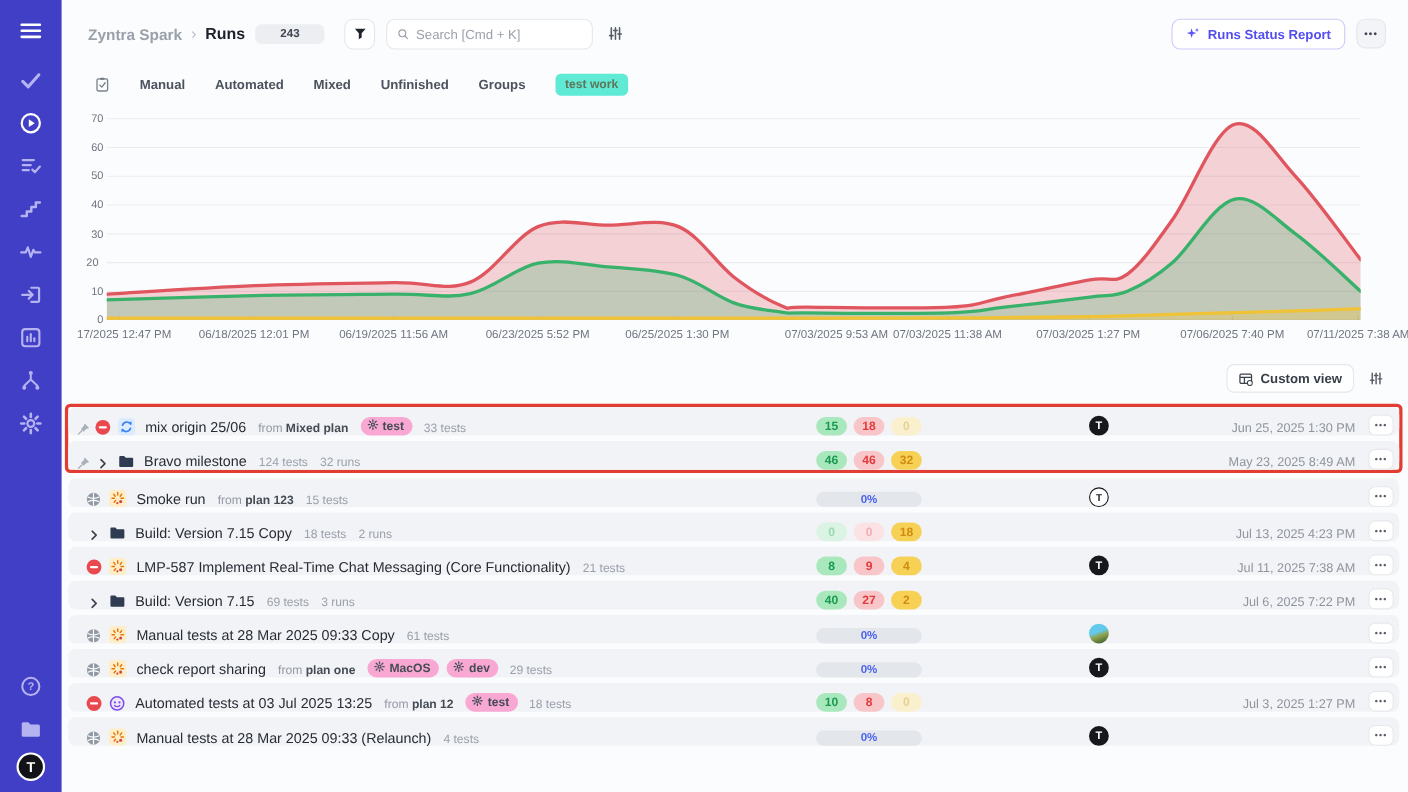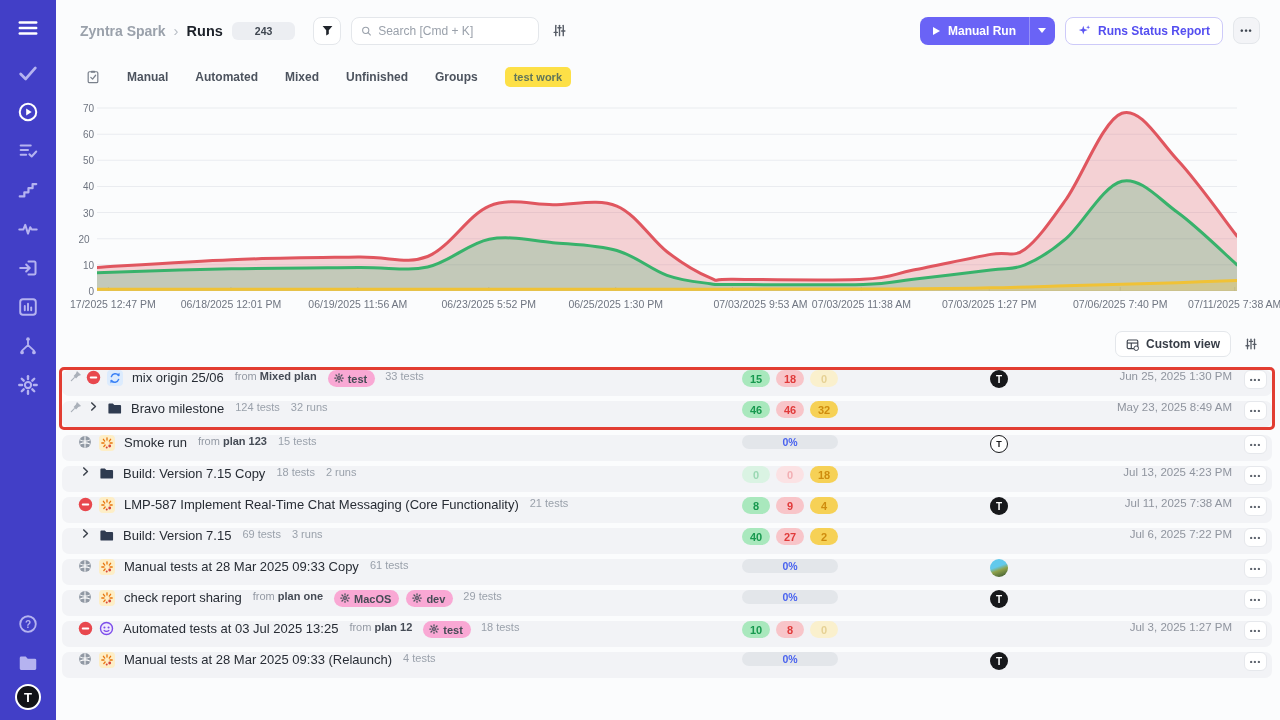--- a/index.html
+++ b/index.html
@@ -32,39 +32,39 @@
   .bp-main{display:flex;gap:8px;align-items:center;padding:0 13px}
   .bp-arrow{width:26px;border-left:1px solid rgba(255,255,255,.3);display:flex;align-items:center;justify-content:center}
   .tri-right{width:0;height:0;border-left:7px solid #fff;border-top:4.5px solid transparent;border-bottom:4.5px solid transparent}
   .tri-down{width:0;height:0;border-top:5px solid #fff;border-left:4.5px solid transparent;border-right:4.5px solid transparent}
   .btn-secondary{height:28px;margin-left:10px;background:#fff;border:1px solid #cdcaf9;border-radius:8px;display:flex;align-items:center;gap:7px;padding:0 12px;color:#544ef0;font-size:12px;font-weight:700;cursor:pointer}
   .more-header{margin-left:10px;width:27px;height:27px;border:1px solid #e4e7eb;background:#f3f4f7;border-radius:8px;display:flex;align-items:center;justify-content:center;cursor:pointer;color:#3f4650;font-size:9px;font-weight:700;letter-spacing:1px}
 
   .tabs{display:flex;align-items:center;gap:27px;padding:15px 0 0 30px;height:38px}
   .tab{font-size:12px;font-weight:700;color:#4c535e;cursor:pointer}
   .tab-icon{display:flex;align-items:center}
-  .chip{background:#fde047;color:#60755a;font-size:11px;font-weight:600;padding:4px 9px;border-radius:5px;cursor:pointer}
+  .chip{background:#5eead4;color:#60755a;font-size:11px;font-weight:600;padding:4px 9px;border-radius:5px;cursor:pointer}
 
   .legend{display:flex;gap:14px;padding:15px 0 0 32px;height:29px;align-items:center}
   .lg{display:flex;align-items:center;gap:5px;font-size:11px;color:#555b64}
   .dot{width:9px;height:9px;border-radius:50%}
 
   .chart{position:relative;margin:10px 24px 0 24px;height:220px}
   .plot{position:absolute;left:17px;right:19px;top:0;height:193px}
   .plot svg{width:100%;height:100%;display:block}
   .ylab{position:absolute;left:-6px;width:20px;text-align:right;font-size:10px;color:#6f7581}
   .xlabels{position:absolute;left:17px;right:19px;top:200px;height:16px;font-size:10.5px;color:#6f7581}
   .xl{position:absolute;transform:translateX(-50%);white-space:nowrap}
   .xl.first{transform:none}
 
   .toolbar{display:flex;justify-content:flex-end;align-items:center;gap:13px;padding:13px 22px 10px 0}
   .cv-btn{height:26px;background:#fff;border:1px solid #e4e7eb;border-radius:7px;display:flex;align-items:center;gap:7px;padding:0 10px;font-size:12px;font-weight:600;color:#373d47;cursor:pointer}
 
   .runs{padding:0 8px 0 6px}
-  .run-row{position:relative;height:26px;background:#f2f3f6;border-radius:7px;margin-bottom:5px;display:flex;align-items:flex-start;padding:0 6px 0 8px}
+  .run-row{position:relative;height:26px;background:#f2f3f6;border-radius:7px;margin-bottom:5px;display:flex;align-items:flex-end;padding:0 6px 0 8px}
   .highlight{border:3px solid #e23d32;border-radius:5px;margin:0 -3px 5px -3px}
   .highlight .run-row:last-child{margin-bottom:0}
   .cell-pin{width:15px;display:flex;align-items:center}
   .cell-pin.empty{width:7px}
   .cell-lead{width:16px;margin-right:6px;display:flex;align-items:center;justify-content:center}
   .cell-type{margin-right:9px;display:flex;align-items:center}
   .row-title{font-size:13px;font-weight:500;color:#272c34;margin-right:11px;white-space:nowrap}
   .row-from{font-size:11px;color:#949aa4;margin-right:11px;white-space:nowrap}
   .row-from b{color:#454b55;font-size:11px}
   .row-tags{display:flex;gap:7px;margin-right:10px}
@@ -214,29 +214,20 @@
             <line x1="12" y1="2.5" x2="12" y2="13.5"></line>
             <line x1="2.3" y1="10" x2="5.7" y2="10"></line>
             <line x1="6.3" y1="5" x2="9.7" y2="5"></line>
             <line x1="10.3" y1="8.5" x2="13.7" y2="8.5"></line>
           </g>
         </svg>
     </button>
 
     <span class="topbar-spacer"></span>
 
-    <button class="btn-primary">
-      <span class="bp-main">
-        <span class="tri-right"></span>
-        <span>Manual Run</span>
-      </span>
-      <span class="bp-arrow">
-        <span class="tri-down"></span>
-      </span>
-    </button>
 
     <button class="btn-secondary">
       <svg width="13" height="13" viewBox="0 0 16 16">
           <path d="M6.5 2 L7.8 6.2 L12 7.5 L7.8 8.8 L6.5 13 L5.2 8.8 L1 7.5 L5.2 6.2 Z" fill="#5b55f2"></path>
           <path d="M12.5 1.5 L13.1 3.4 L15 4 L13.1 4.6 L12.5 6.5 L11.9 4.6 L10 4 L11.9 3.4 Z" fill="#5b55f2"></path>
         </svg>
       <span>Runs Status Report</span>
     </button>
 
     <button class="more-header">•••</button>

